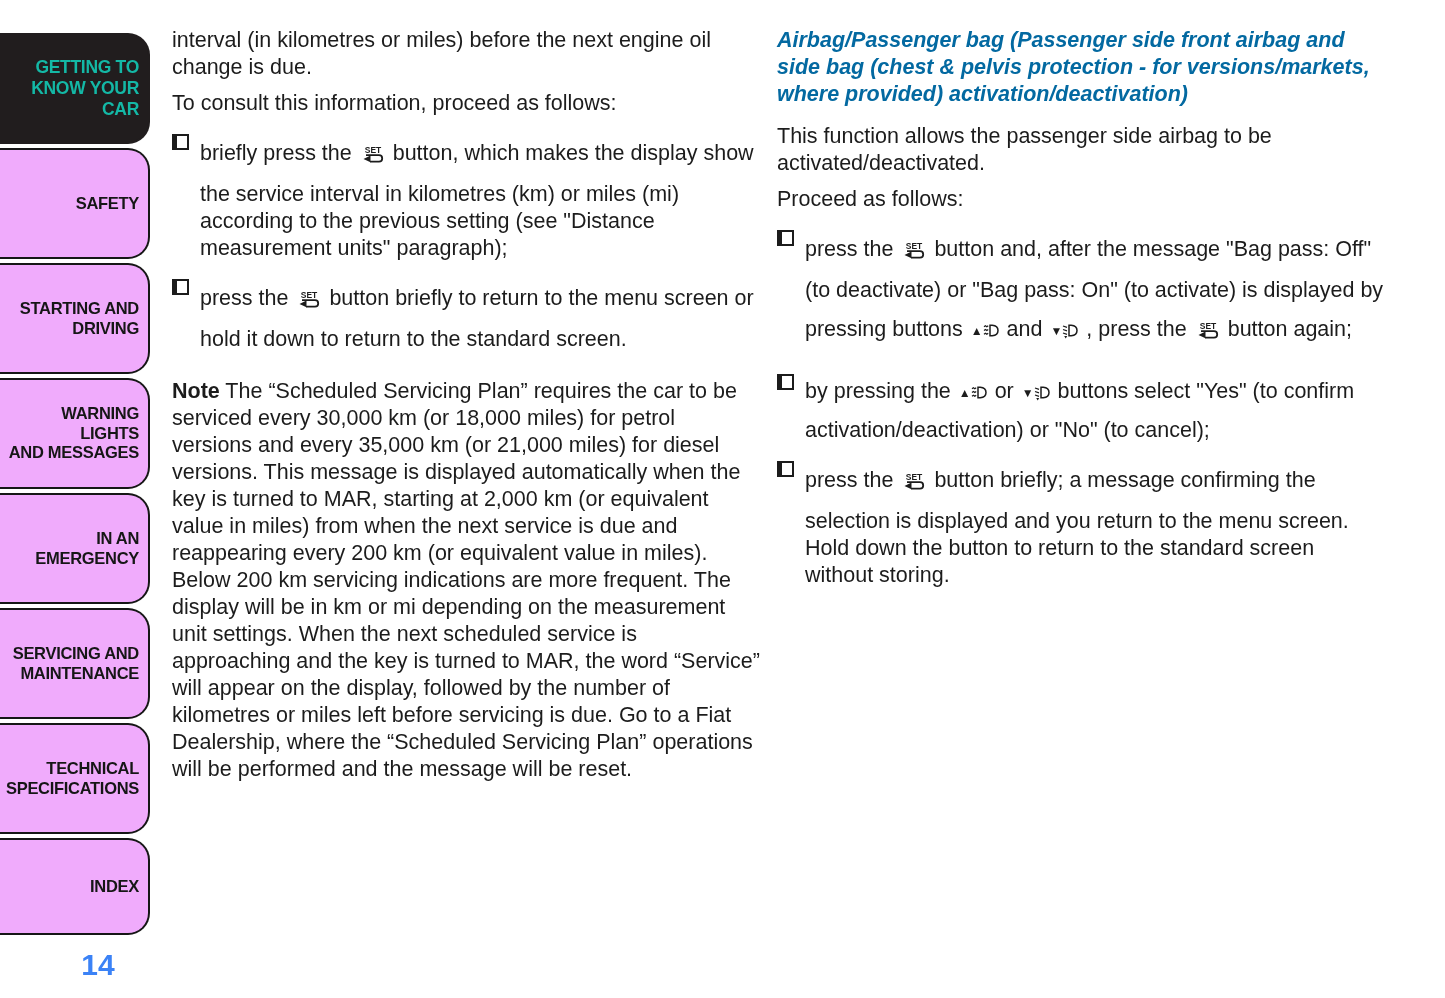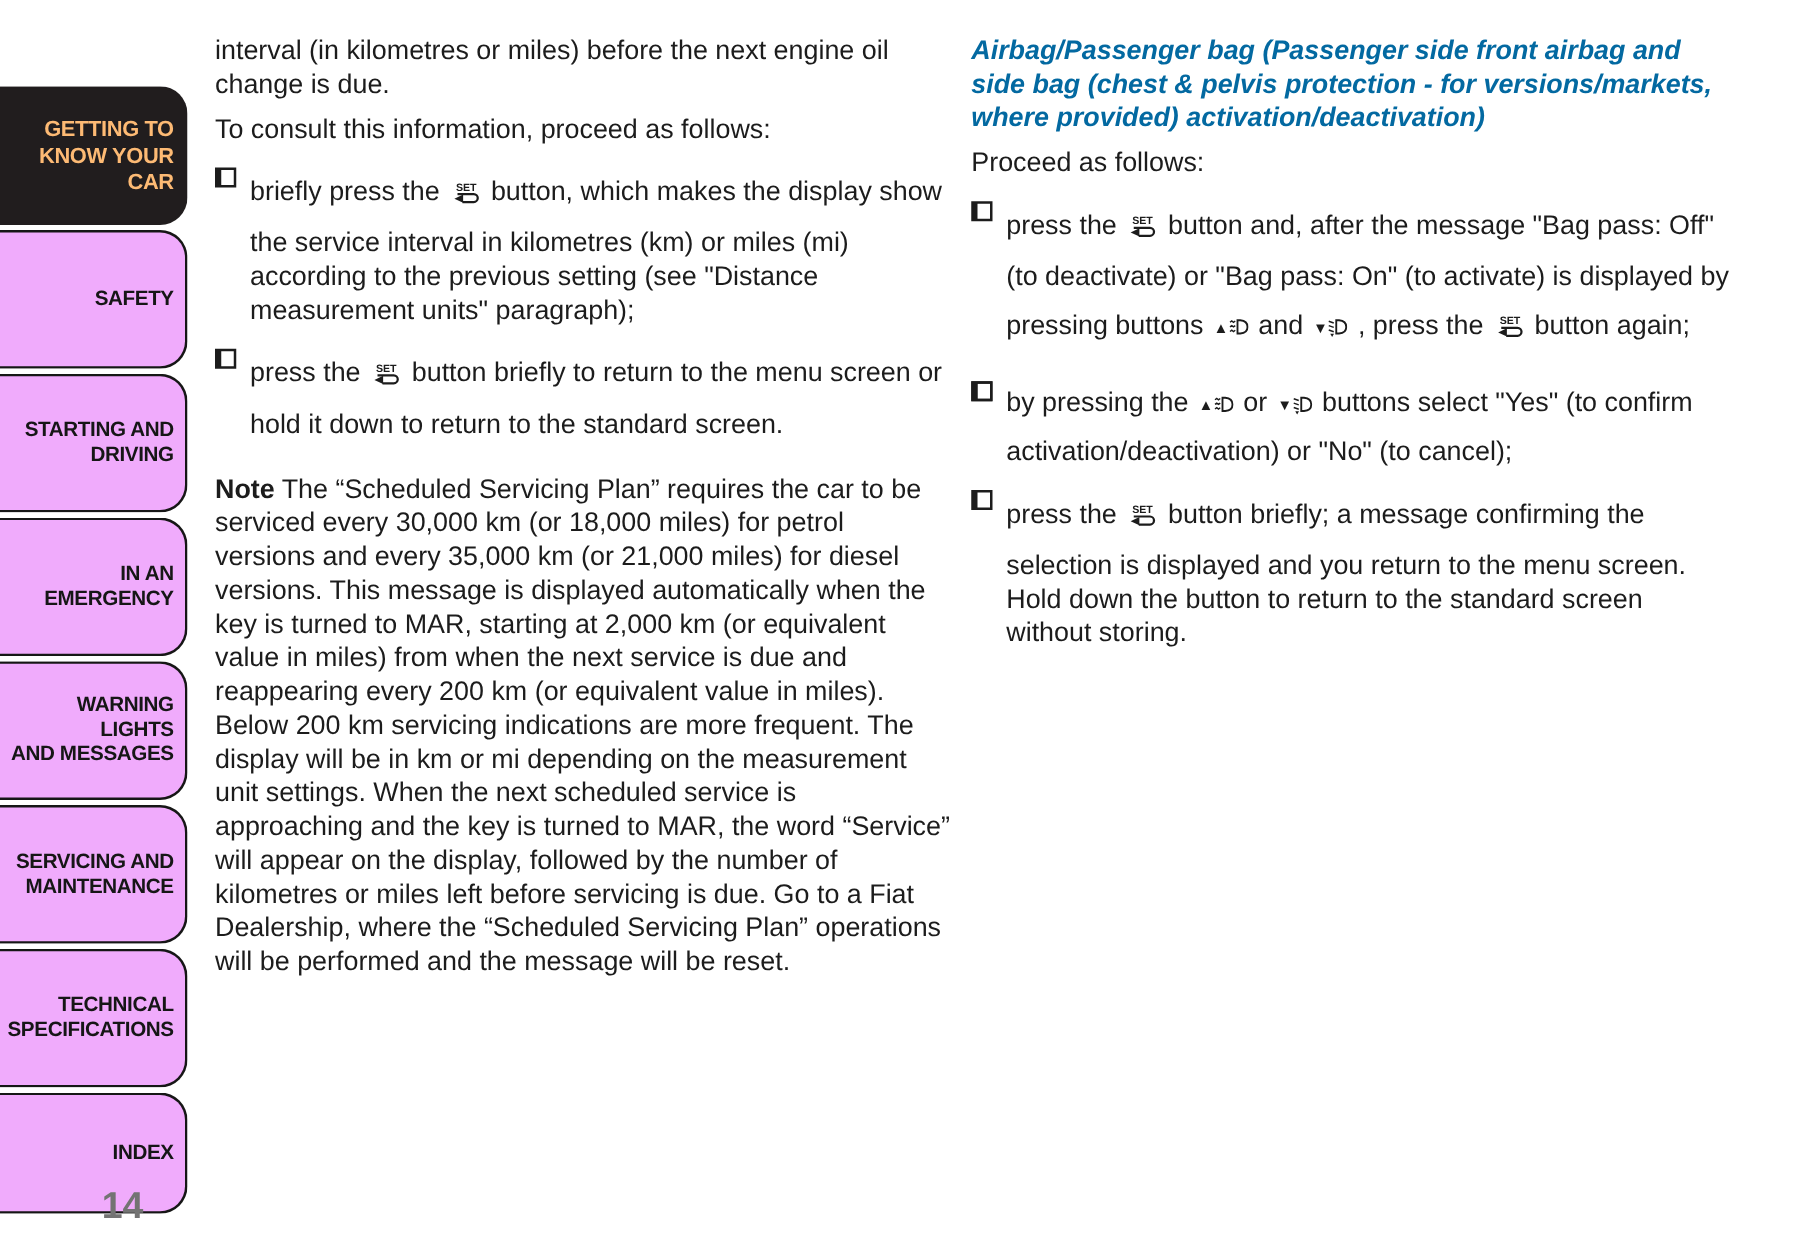--- a/index.html
+++ b/index.html
@@ -20,25 +20,25 @@
     border:2.5px solid #161616;border-left:none;
     border-radius:0 22px 22px 0;
     display:flex;align-items:center;justify-content:flex-end;
     text-align:right;padding-right:9px;
     font-weight:bold;font-size:16.5px;line-height:1.2;
     letter-spacing:-0.3px;
     color:#161616;
     cursor:pointer;
   }
   .tab span{white-space:pre-line;}
-  .tab.active{background:#211d1e;border-color:#211d1e;color:#fdba74;font-size:17.5px;margin-top:36px;}
+  .tab.active{background:#211d1e;border-color:#211d1e;color:#14b8a6;font-size:17.5px;}
   .tab.short{height:97px;}
   .pagenum{
     position:absolute;left:58px;top:948px;width:80px;
-    text-align:center;font-size:30px;font-weight:bold;color:#737373;
+    text-align:center;font-size:30px;font-weight:bold;color:#3b82f6;
   }
   
   .main{
     position:absolute;left:172px;top:27px;
     display:flex;gap:17px;
     font-size:21.5px;line-height:27px;
   }
   .col{box-sizing:border-box;}
   .col.left{width:588px;}
   .col.right{width:608px;}
@@ -76,25 +76,25 @@
 KNOW YOUR CAR</span>
       </div>
     <div class="tab">
         <span>SAFETY</span>
       </div>
     <div class="tab">
         <span>STARTING AND
 DRIVING</span>
       </div>
     <div class="tab">
-        <span>IN AN EMERGENCY</span>
+        <span>WARNING LIGHTS
+AND MESSAGES</span>
       </div>
     <div class="tab">
-        <span>WARNING LIGHTS
-AND MESSAGES</span>
+        <span>IN AN EMERGENCY</span>
       </div>
     <div class="tab">
         <span>SERVICING AND
 MAINTENANCE</span>
       </div>
     <div class="tab">
         <span>TECHNICAL
 SPECIFICATIONS</span>
       </div>
     <div class="tab short">
@@ -128,20 +128,21 @@
             </svg></span><span> button briefly to return to the menu screen or hold it down to return to the standard screen.</span>
       </div>
 
       <p class="note">
         <b>Note</b><span> The “Scheduled Servicing Plan” requires the car to be serviced every 30,000 km (or 18,000 miles) for petrol versions and every 35,000 km (or 21,000 miles) for diesel versions. This message is displayed automatically when the key is turned to MAR, starting at 2,000 km (or equivalent value in miles) from when the next service is due and reappearing every 200 km (or equivalent value in miles). Below 200 km servicing indications are more frequent. The display will be in km or mi depending on the measurement unit settings. When the next scheduled service is approaching and the key is turned to MAR, the word “Service” will appear on the display, followed by the number of kilometres or miles left before servicing is due. Go to a Fiat Dealership, where the “Scheduled Servicing Plan” operations will be performed and the message will be reset.</span>
       </p>
     </section>
 
     <section class="col right">
       <h2 class="heading">Airbag/Passenger bag (Passenger side front airbag and side bag (chest &amp; pelvis protection - for versions/markets, where provided) activation/deactivation)</h2>
+      <p class="p-gap-lg">This function allows the passenger side airbag to be activated/deactivated.</p>
       <p class="p-gap">Proceed as follows:</p>
 
       <div class="bullet-item">
         <span class="sq"></span>
         <span>press the </span><span class="ic ic-set"><svg width="25" height="21" viewBox="0 0 25 21">
               <text x="13" y="8.5" text-anchor="middle" font-size="8.5" font-weight="bold" fill="#1c1c1c" font-family="Liberation Sans, sans-serif">SET</text>
               <path d="M6 11.2 H19 a3.2 3.2 0 0 1 0 6.4 H10" fill="none" stroke="#1c1c1c" stroke-width="1.8"></path>
               <polygon points="10.5,11.6 10.5,18.2 3.5,14.9" fill="#1c1c1c"></polygon>
             </svg></span><span> button and, after the message "Bag pass: Off" (to deactivate) or "Bag pass: On" (to activate) is displayed by pressing buttons </span><span class="ic beam"><span class="tri">▲</span><svg width="16" height="17" viewBox="0 0 16 17">
               <path d="M7 3.2 H9.2 C13.6 3.6 15 6 15 8.5 C15 11 13.6 13.4 9.2 13.8 H7 Z" fill="none" stroke="#1c1c1c" stroke-width="1.5"></path>

